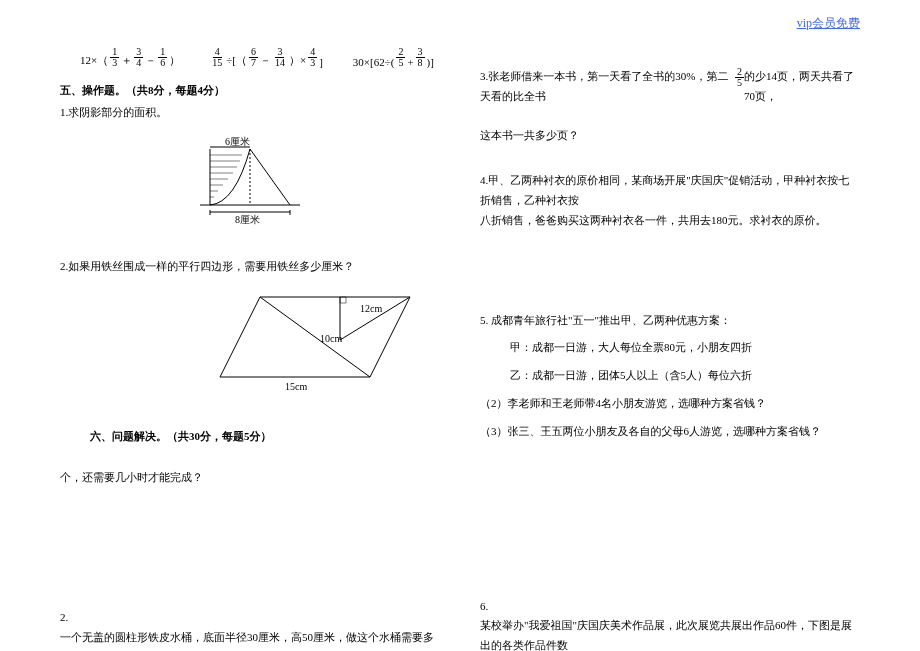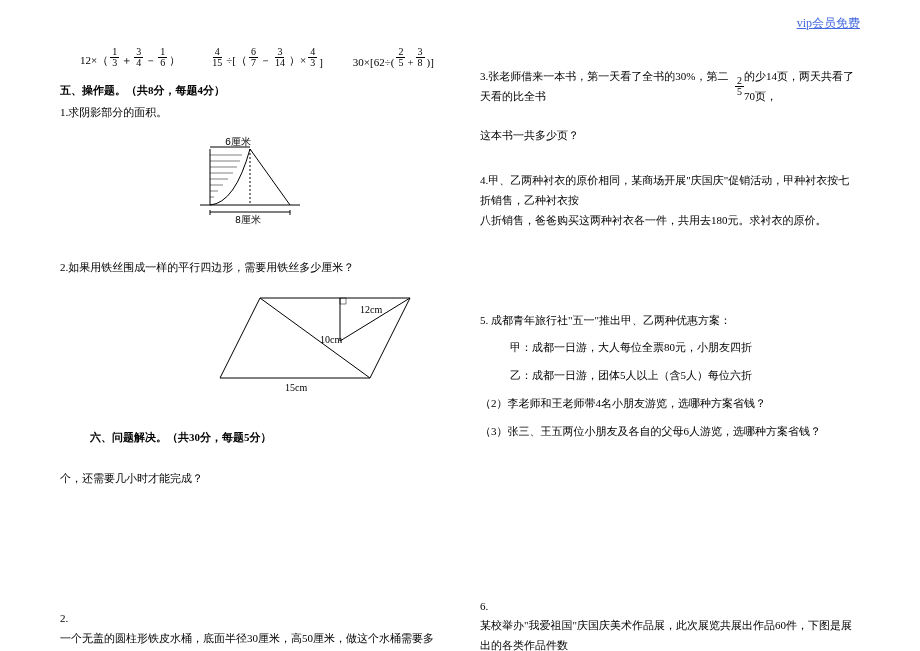--- a/index.html
+++ b/index.html
@@ -67,30 +67,29 @@
     }
     .big-gap {
       margin-bottom: 80px;
     }
     .huge-gap {
       margin-bottom: 120px;
     }
     .figure-trapezoid {
       margin-left: 120px;
       margin-top: 12px;
-      font-family: Liberation Mono, monospace;
     }
     .figure-parallelogram {
       margin-left: 140px;
       margin-top: 10px;
       text-align: center;
     }
     .inline-frac-text {
       display: inline-flex;
-      align-items: center;
+      align-items: flex-start;
     }
   </style>
 </head>
 <body>
 
 <div class="header-link">vip会员免费</div>
 
 <div class="two-column">
   <div class="col">
     <div class="math-line">

